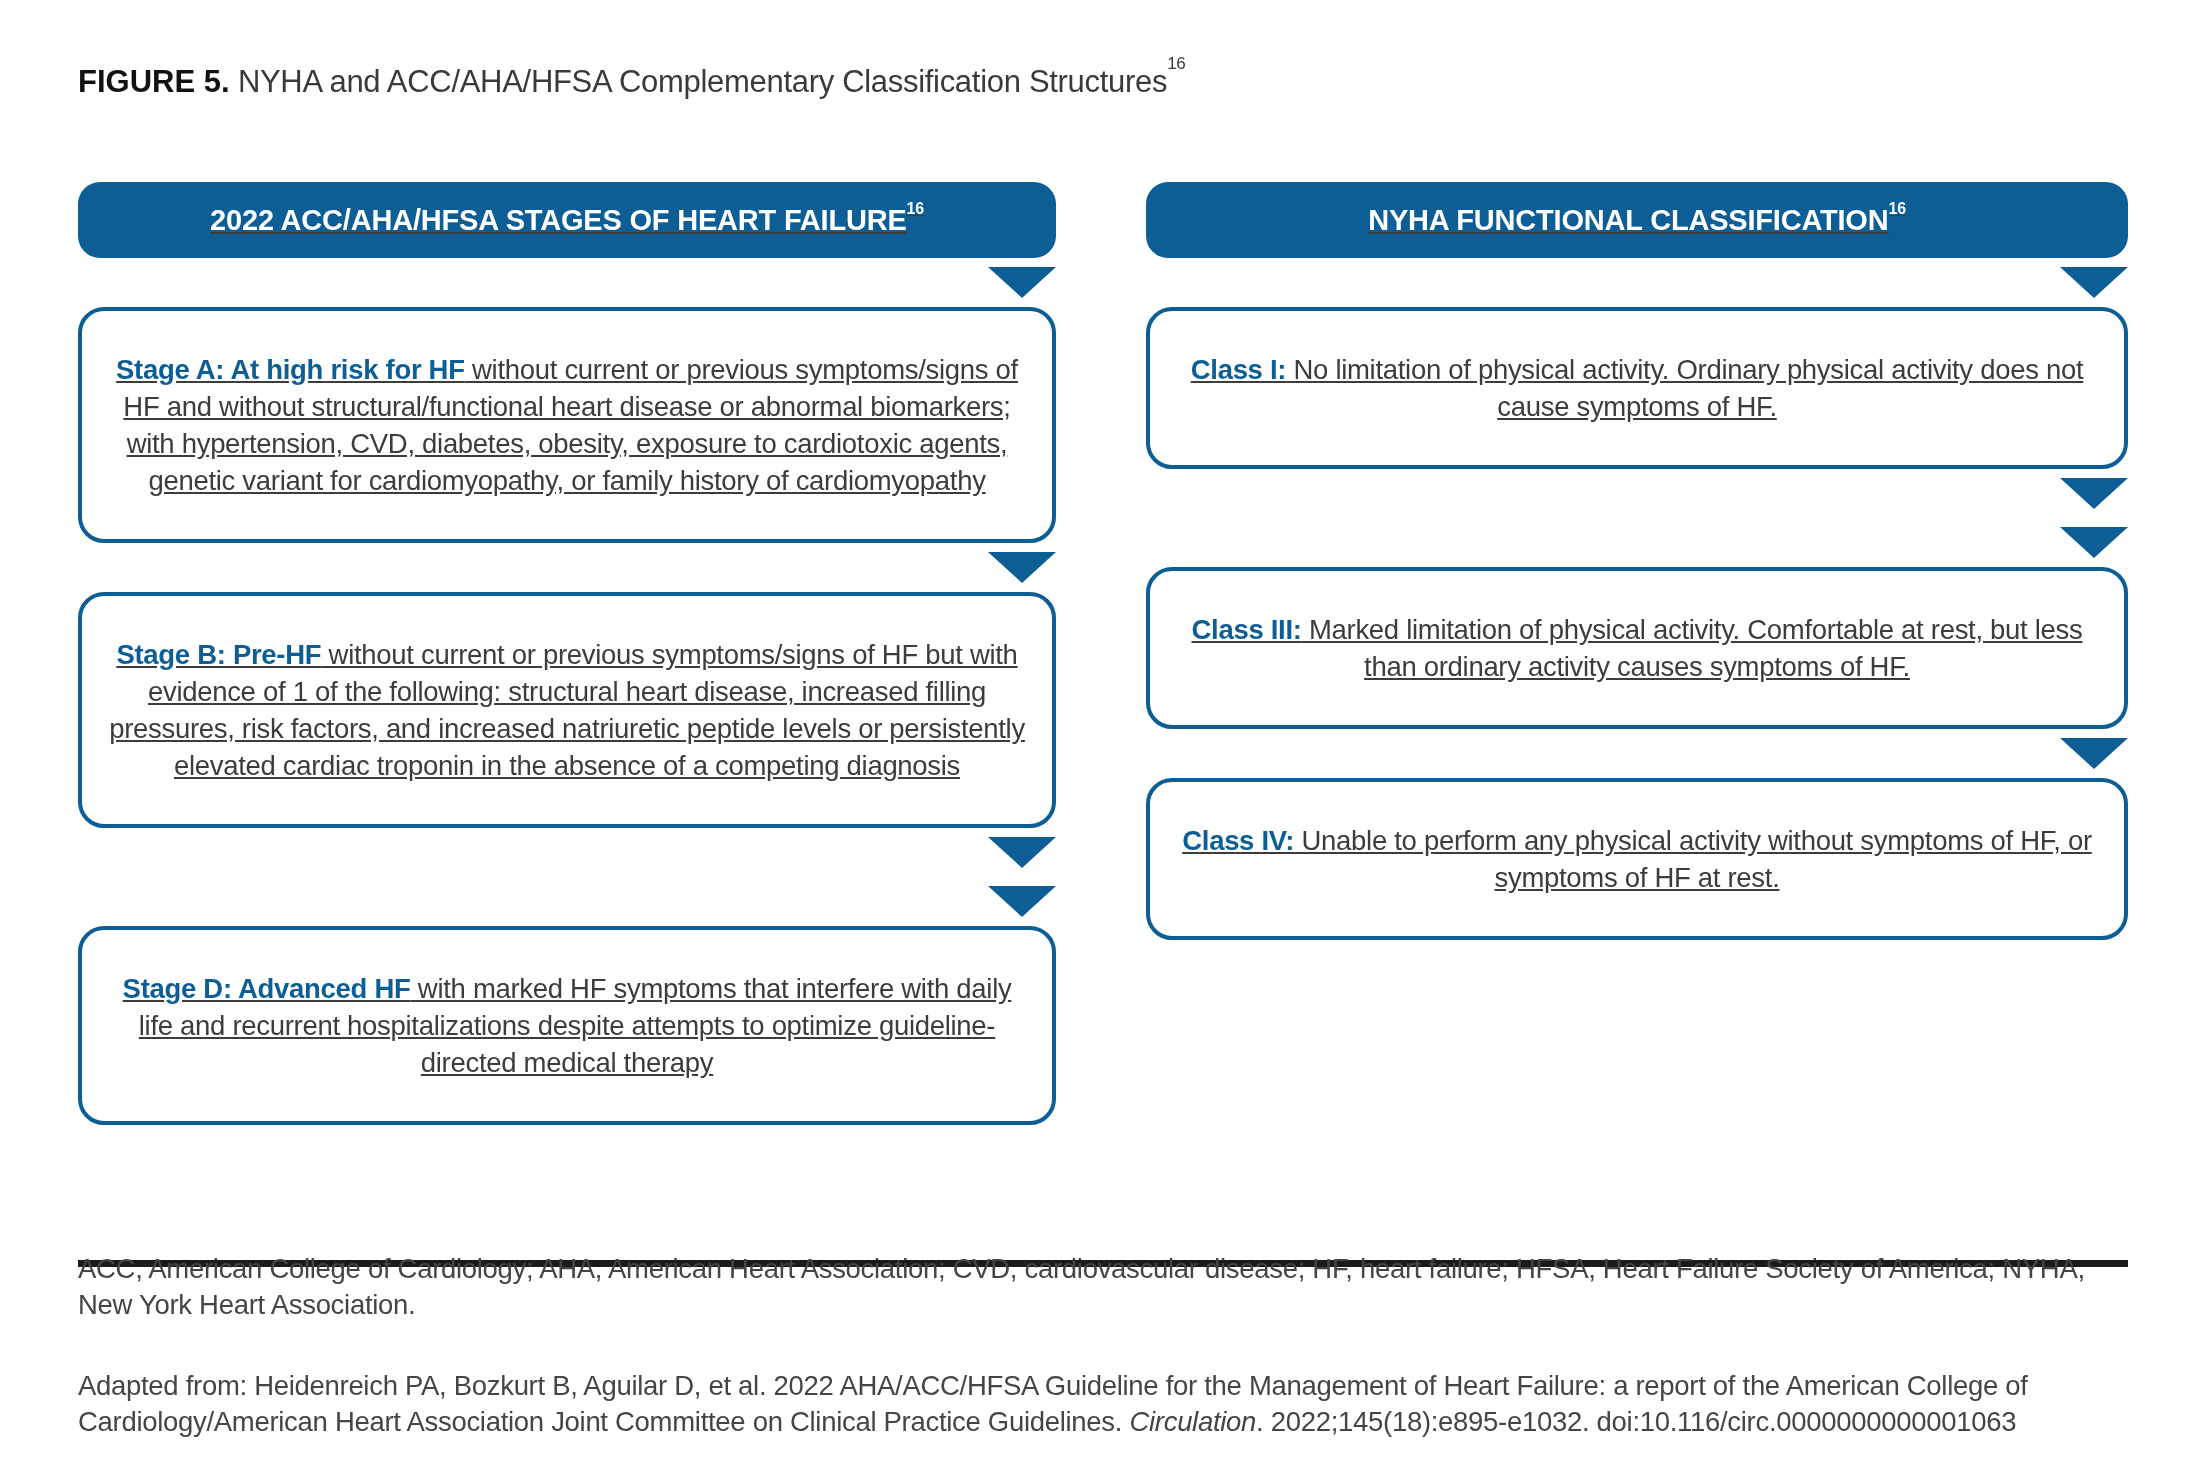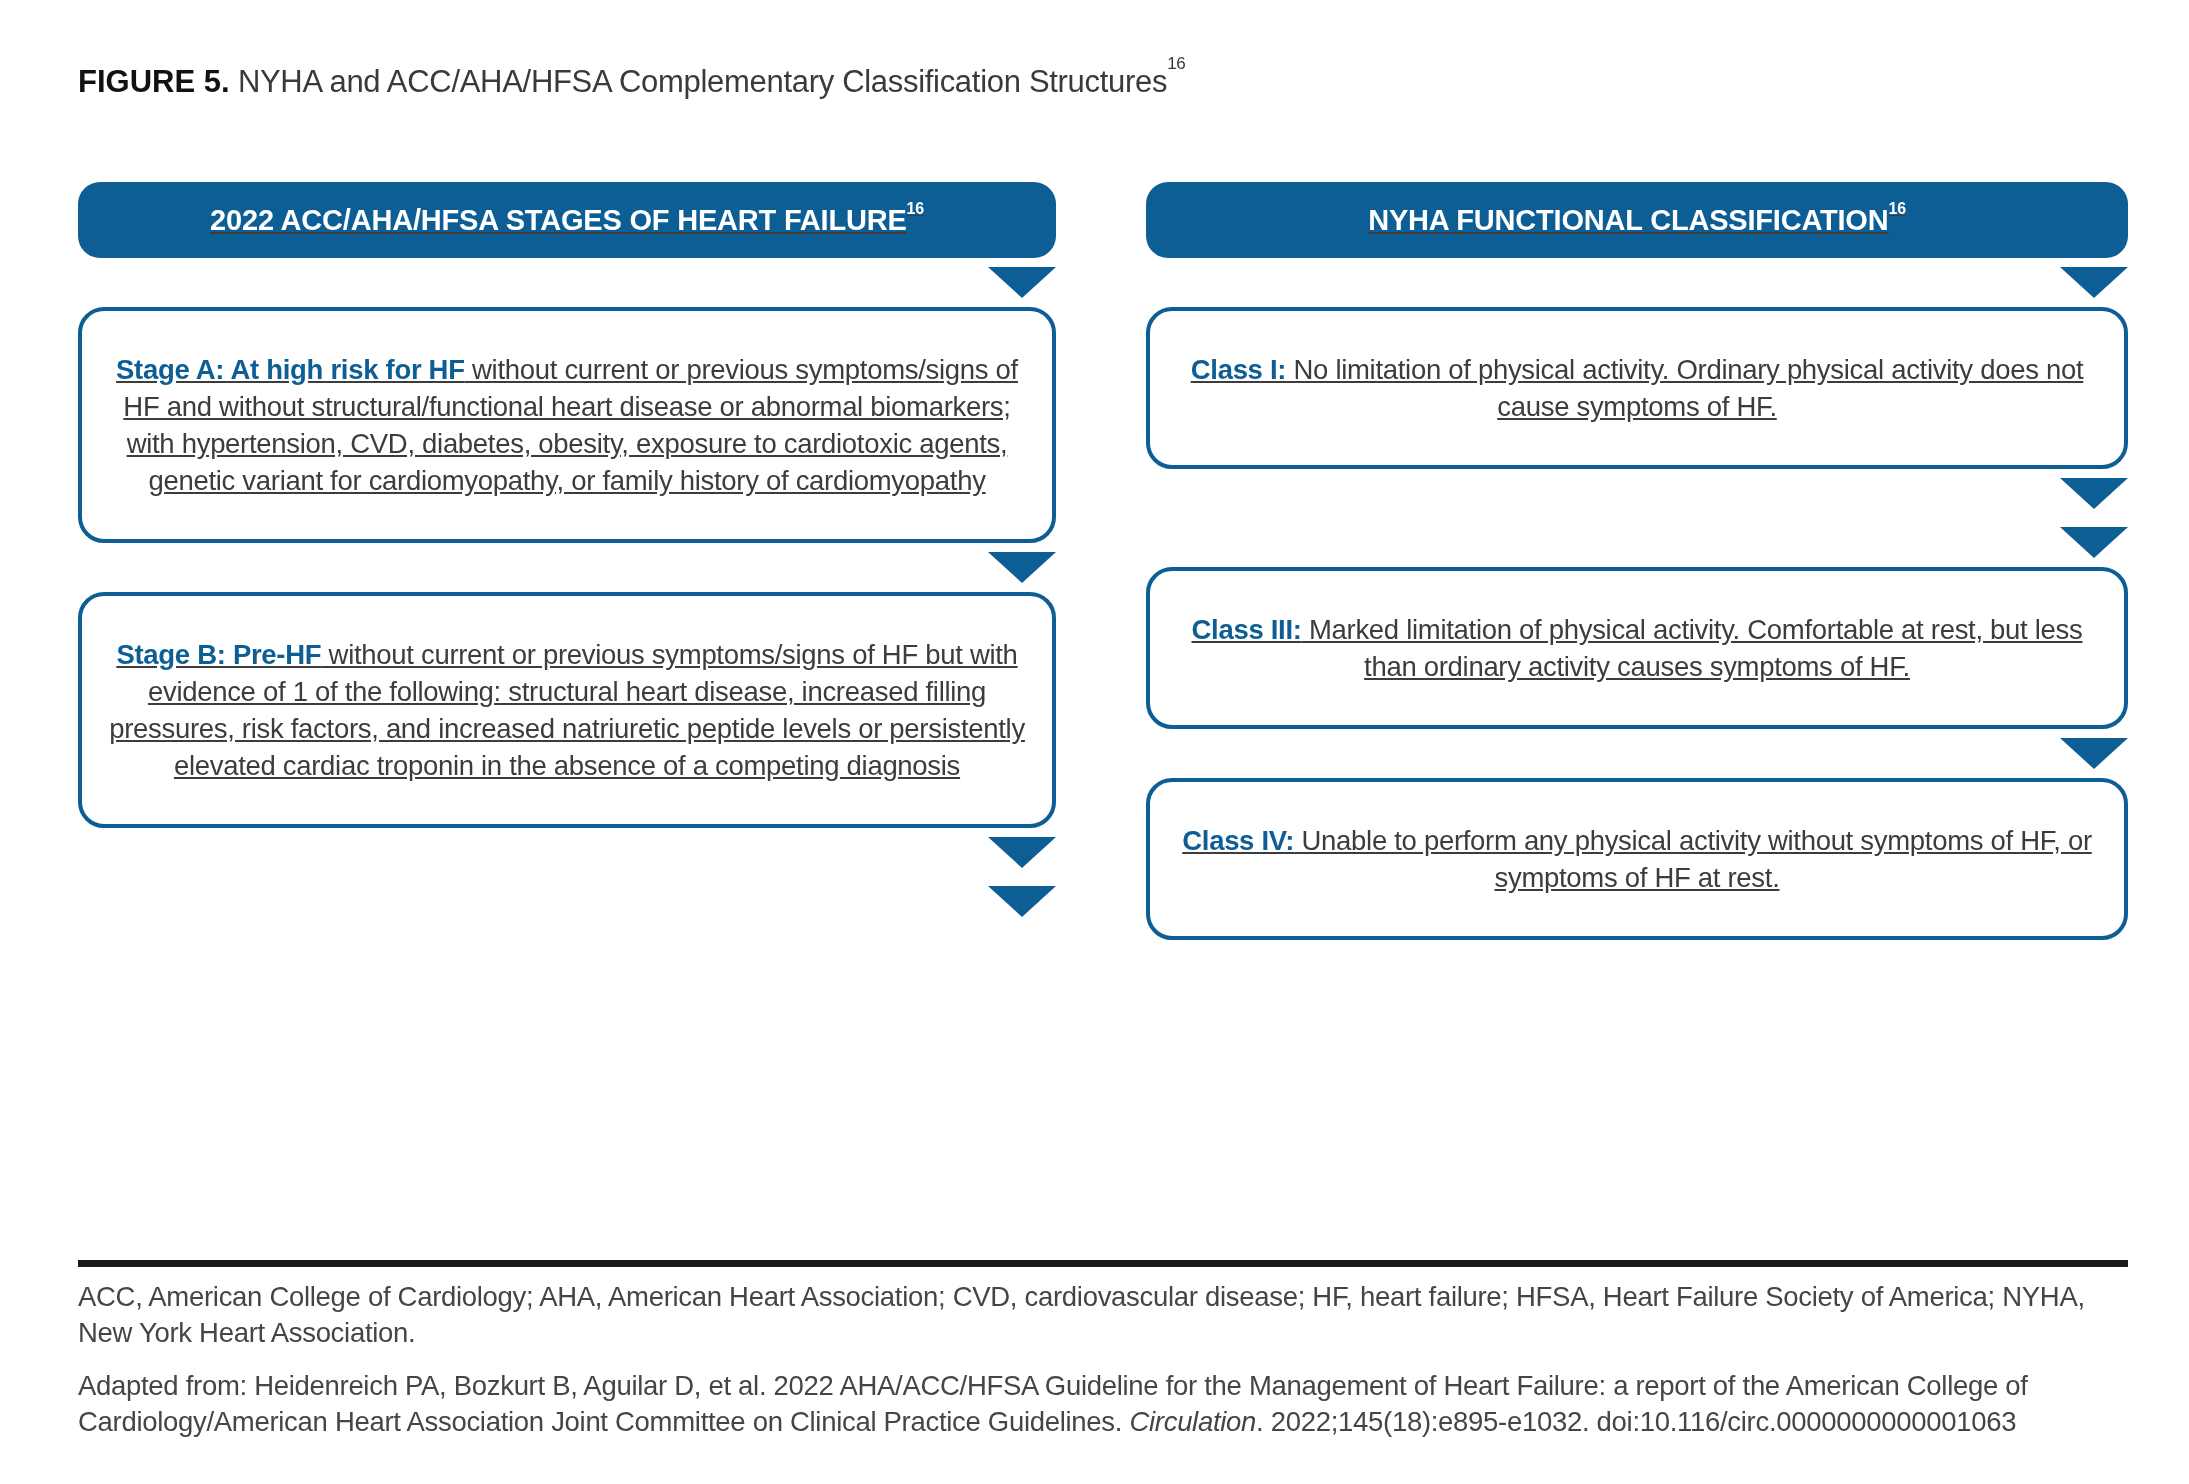--- a/index.html
+++ b/index.html
@@ -43,21 +43,21 @@
     font-size:27.5px;line-height:37px;letter-spacing:-0.3px;color:var(--body-text);
   }
   .node-box .lead{color:var(--blue);font-weight:bold;}
   .divider-rule{
     position:absolute;left:78px;top:1260px;width:2050px;height:7px;background:var(--rule);
   }
   .footnote{
     position:absolute;left:78px;width:2050px;
     font-size:27.5px;line-height:36px;letter-spacing:-0.3px;color:var(--foot-text);
   }
-  .footnote-abbr{top:1279px;}
+  .footnote-abbr{top:1251px;}
   .footnote-adapted{top:1368px;}
   .footnote .ital{font-style:italic;}
 </style>
 </head>
 <body>
 
 <div class="figure-title">
   <span class="fig-label">FIGURE 5.</span><span> NYHA and ACC/AHA/HFSA Complementary Classification Structures</span><sup class="ref">16</sup>
 </div>
 
@@ -69,20 +69,23 @@
   <div class="arrow-down"></div>
   <div class="node-box">
     <span class="lead">Stage A: At high risk for HF</span><span> without current or previous symptoms/signs of HF and without structural/functional heart disease or abnormal biomarkers; with hypertension, CVD, diabetes, obesity, exposure to cardiotoxic agents, genetic variant for cardiomyopathy, or family history of cardiomyopathy</span>
   </div>
   <div class="arrow-down"></div>
   <div class="node-box">
     <span class="lead">Stage B: Pre-HF</span><span> without current or previous symptoms/signs of HF but with evidence of 1 of the following: structural heart disease, increased filling pressures, risk factors, and increased natriuretic peptide levels or persistently elevated cardiac troponin in the absence of a competing diagnosis</span>
   </div>
   <div class="arrow-down"></div>
   <div class="arrow-down"></div>
+  <div class="node-box">
+    <span class="lead">Stage D: Advanced HF</span><span> with marked HF symptoms that interfere with daily life and recurrent hospitalizations despite attempts to optimize guideline-directed medical therapy</span>
+  </div>
 </div>
 
 <div class="col col-right">
   <div class="header-bar">
     <span>NYHA FUNCTIONAL CLASSIFICATION</span>
       <sup class="ref">16</sup>
   </div>
   <div class="arrow-down"></div>
   <div class="node-box">
     <span class="lead">Class I:</span><span> No limitation of physical activity. Ordinary physical activity does not cause symptoms of HF.</span>

